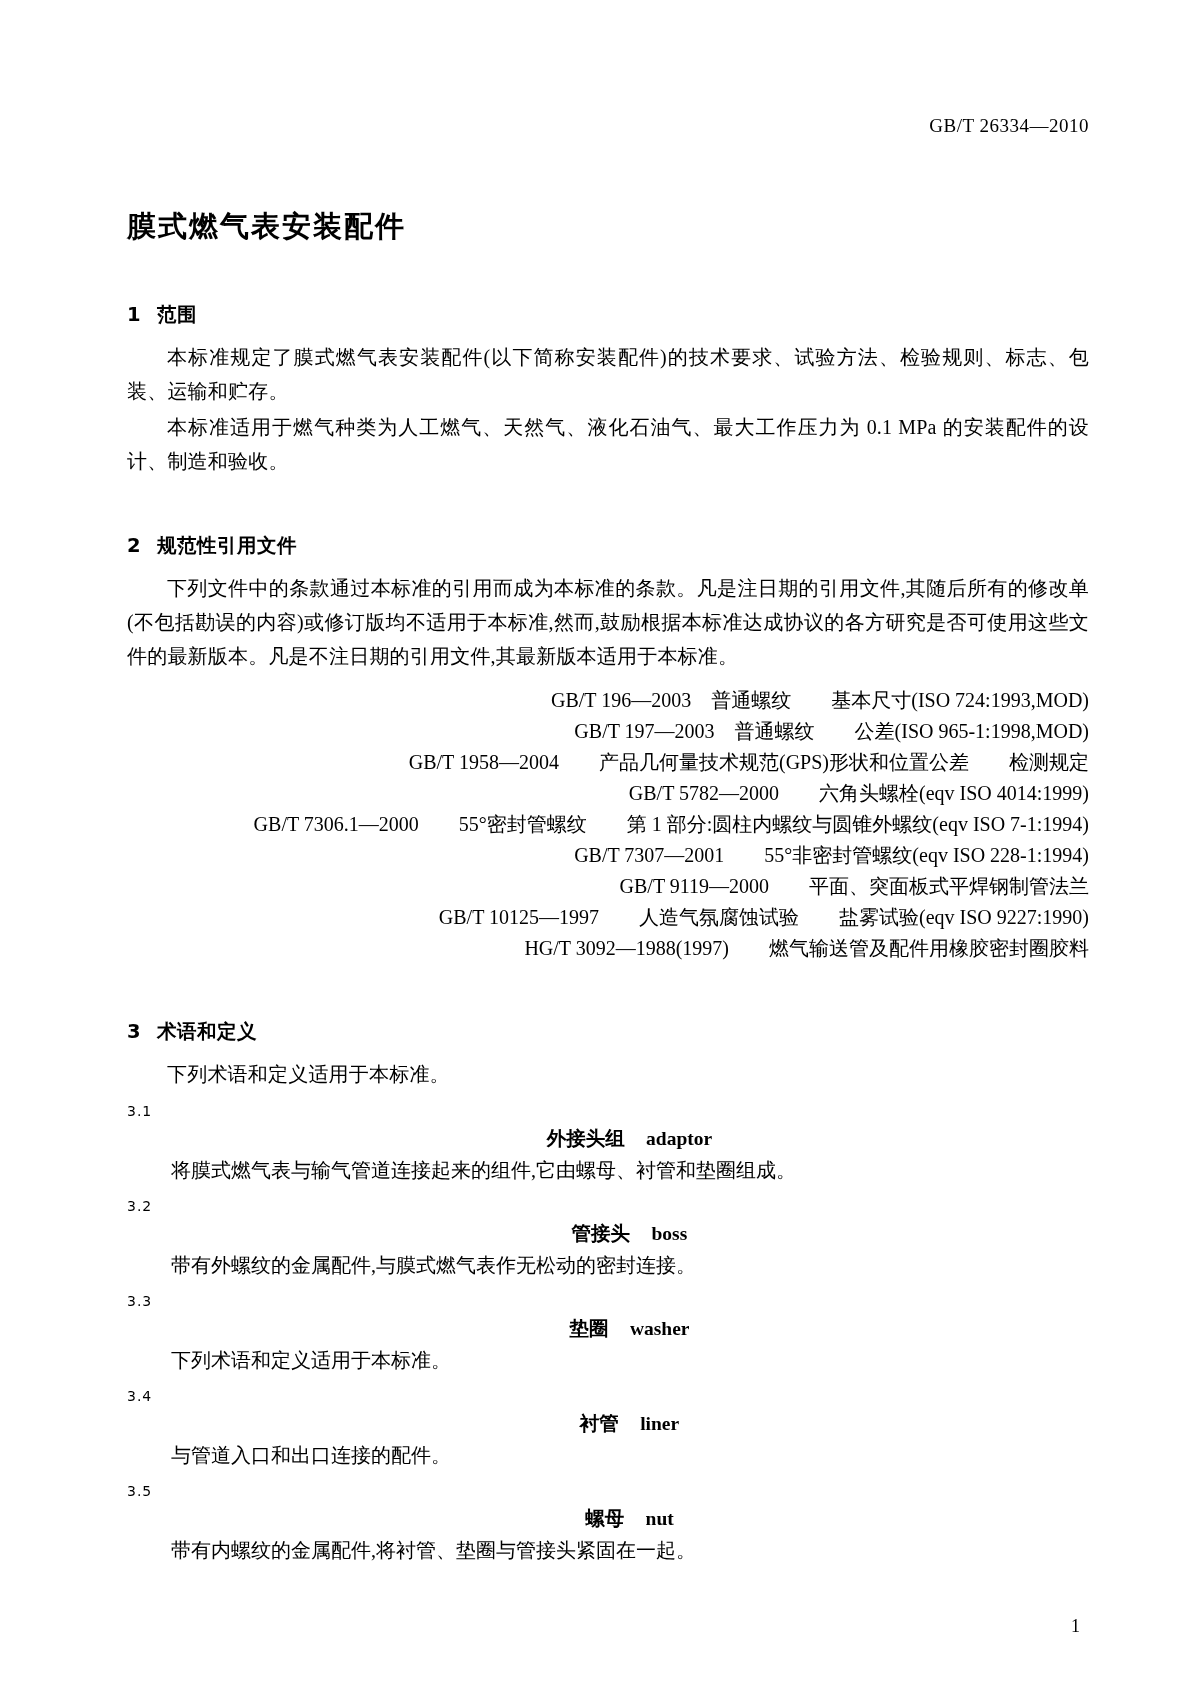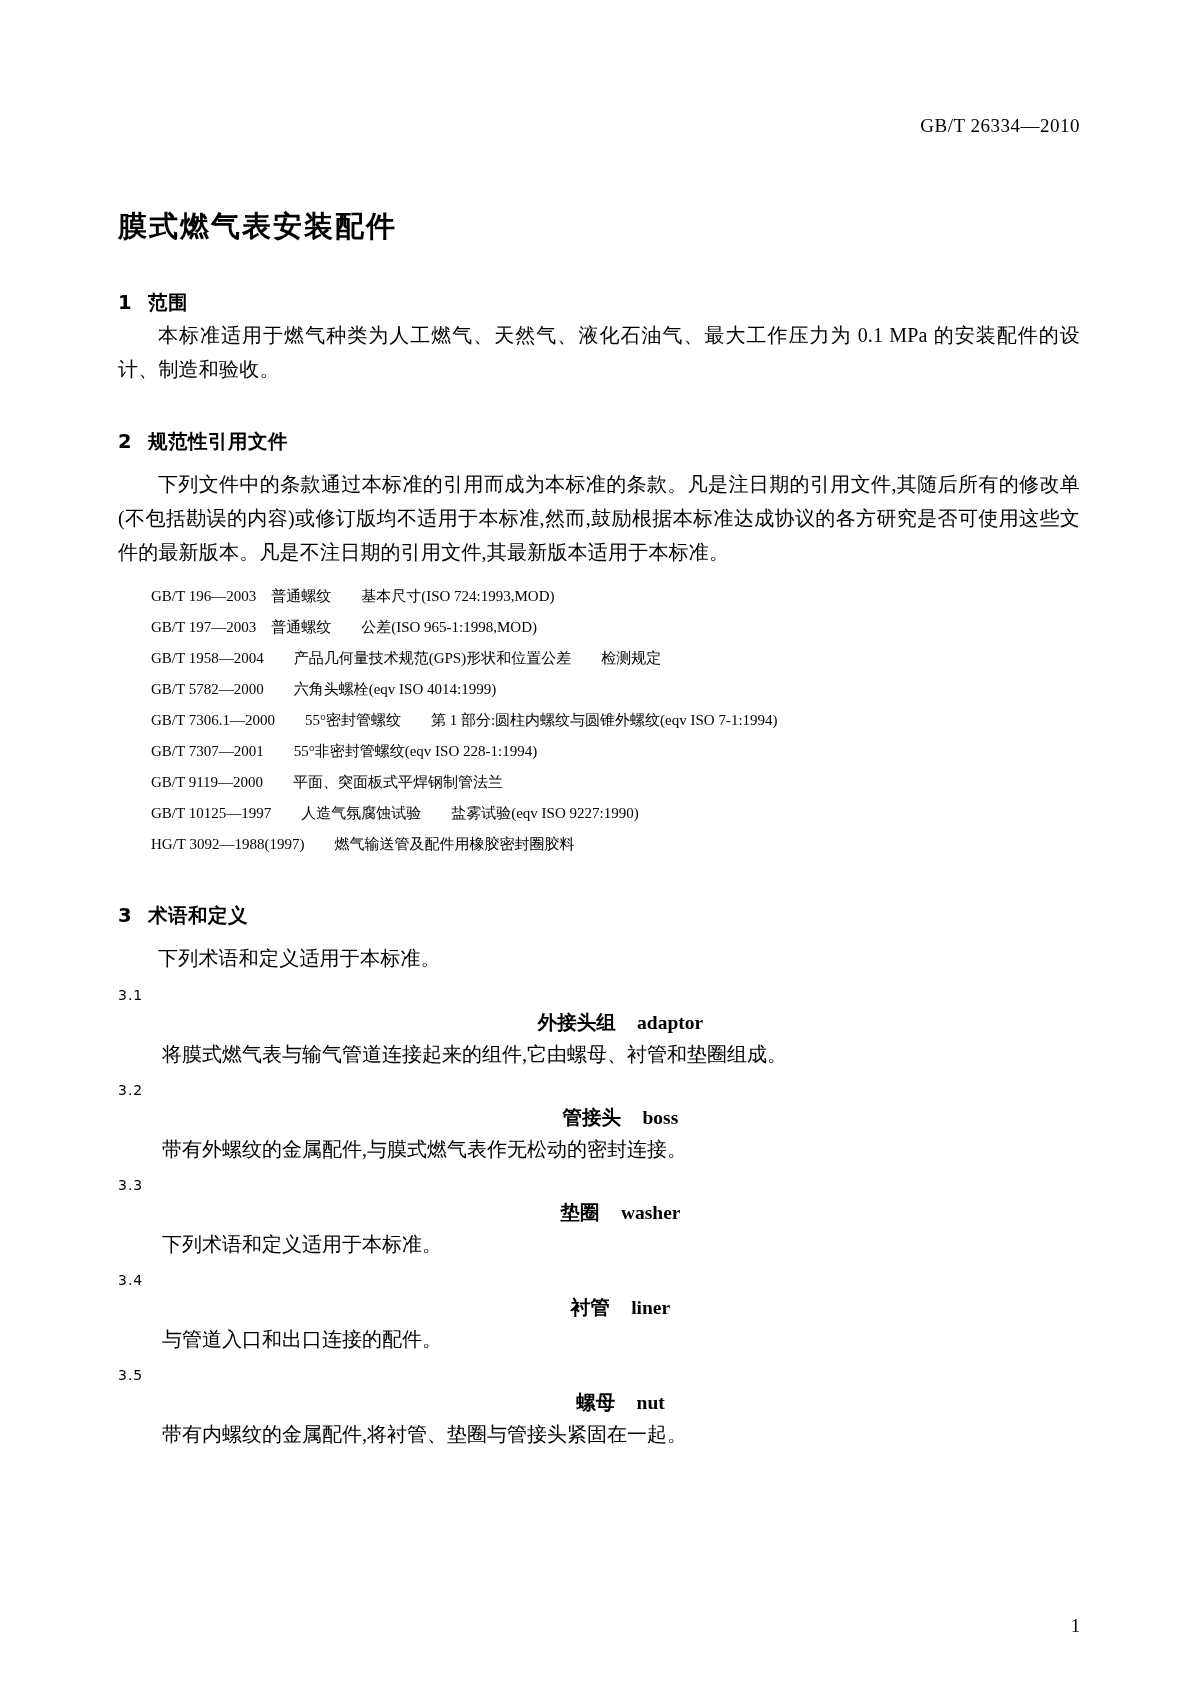--- a/index.html
+++ b/index.html
@@ -16,21 +16,21 @@
     width: 1191px;
     height: 1684px;
     margin: 0 auto;
     background: #ffffff;
     box-sizing: border-box;
     padding: 0;
     overflow: hidden;
   }
   .content {
     position: absolute;
-    left: 118px;
+    left: 127px;
     top: 0;
     width: 962px;
   }
   .header-code {
     text-align: right;
     font-size: 19px;
     letter-spacing: 0.5px;
     margin-top: 115px;
     font-family: "Liberation Serif", serif;
   }
@@ -39,21 +39,21 @@
     font-size: 29px;
     font-weight: bold;
     letter-spacing: 2px;
     margin-top: 70px;
     font-family: "DejaVu Sans", "Liberation Sans", sans-serif;
   }
   .section-head {
     font-size: 19.5px;
     font-weight: bold;
     font-family: "DejaVu Sans", "Liberation Sans", sans-serif;
-    margin-top: 42px;
+    margin-top: 54px;
     letter-spacing: 0.5px;
   }
   .section-head .num {
     display: inline-block;
     width: 30px;
   }
   .para {
     font-size: 20px;
     line-height: 34px;
     text-indent: 2em;
@@ -61,24 +61,25 @@
     text-align: justify;
     letter-spacing: 0.2px;
   }
   .para.tight {
     margin-top: 2px;
   }
   .ref-list {
     margin-top: 12px;
   }
   .ref-item {
-    font-size: 15px;
+    font-size: 20px;
     line-height: 31px;
     padding-left: 2.2em;
     white-space: nowrap;
+    text-align: right;
   }
   .term-num {
     font-size: 14px;
     margin-top: 12px;
     font-family: "DejaVu Sans", "Liberation Sans", sans-serif;
     letter-spacing: 1px;
   }
   .term-name {
     font-size: 19.5px;
     font-weight: bold;
@@ -111,20 +112,21 @@
 <div class="page">
   <div class="content">
 
     <div class="header-code">GB/T 26334—2010</div>
 
     <div class="doc-title">膜式燃气表安装配件</div>
 
     <div class="section-head">
       <span class="num">1</span><span>范围</span>
     </div>
+    <div class="para">本标准规定了膜式燃气表安装配件(以下简称安装配件)的技术要求、试验方法、检验规则、标志、包装、运输和贮存。</div>
     <div class="para tight">本标准适用于燃气种类为人工燃气、天然气、液化石油气、最大工作压力为 0.1 MPa 的安装配件的设计、制造和验收。</div>
 
     <div class="section-head">
       <span class="num">2</span><span>规范性引用文件</span>
     </div>
     <div class="para">下列文件中的条款通过本标准的引用而成为本标准的条款。凡是注日期的引用文件,其随后所有的修改单(不包括勘误的内容)或修订版均不适用于本标准,然而,鼓励根据本标准达成协议的各方研究是否可使用这些文件的最新版本。凡是不注日期的引用文件,其最新版本适用于本标准。</div>
 
     <div class="ref-list">
       <div class="ref-item">GB/T 196—2003　普通螺纹　　基本尺寸(ISO 724:1993,MOD)</div>
       <div class="ref-item">GB/T 197—2003　普通螺纹　　公差(ISO 965-1:1998,MOD)</div>

